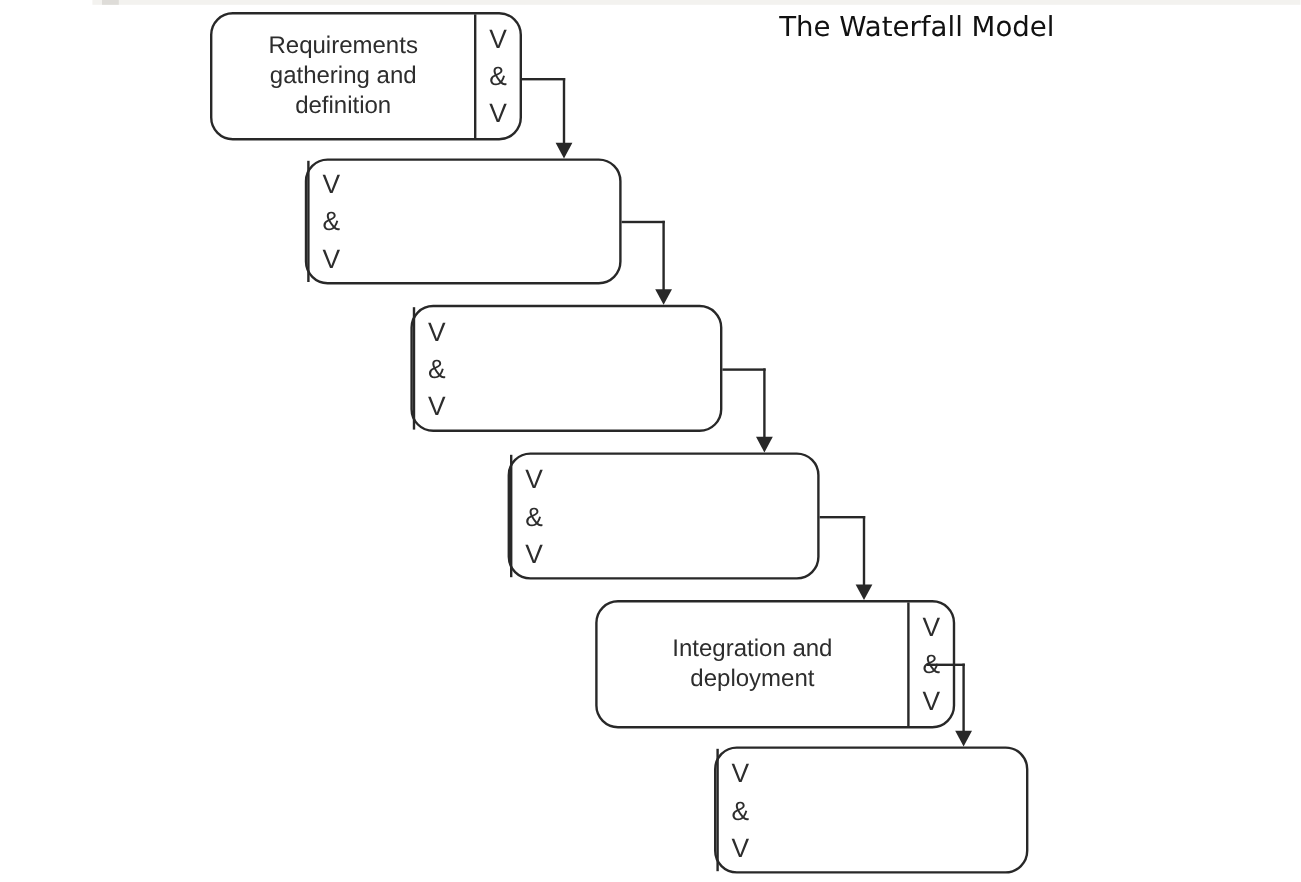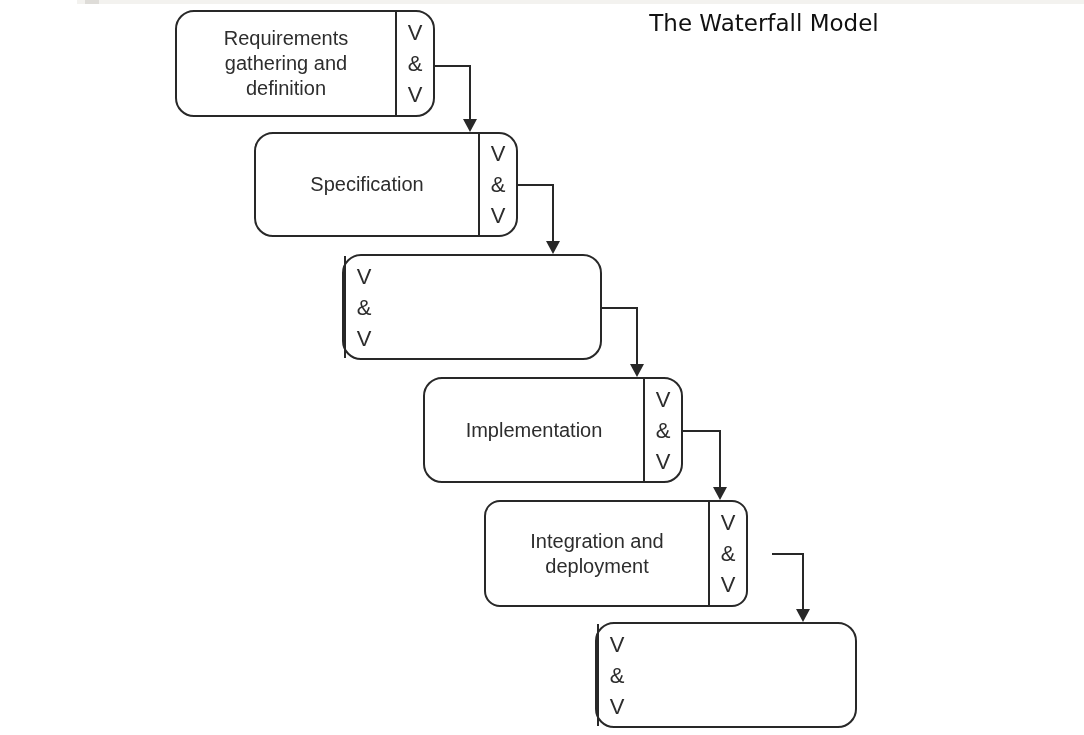--- a/index.html
+++ b/index.html
@@ -112,40 +112,38 @@
   <div class="stage" style="left:175px; top:10px; width:260px; height:107px;">
     <div class="stage-label">Requirements
 gathering and
 definition</div>
     <div class="stage-vv">V
 &amp;
 V</div>
   </div>
 
   <div class="stage" style="left:254px; top:132px; width:264px; height:105px;">
-    <div class="stage-label">Specification</div>
     <div class="stage-vv">V
 &amp;
 V</div>
   </div>
 
   <div class="stage" style="left:342px; top:254px; width:260px; height:106px;">
     <div class="stage-vv">V
 &amp;
 V</div>
   </div>
 
   <div class="stage" style="left:423px; top:377px; width:260px; height:106px;">
-    <div class="stage-label">Implementation</div>
     <div class="stage-vv">V
 &amp;
 V</div>
   </div>
 
-  <div class="stage" style="left:484px; top:500px; width:264px; height:107px;border-radius:16px;">
+  <div class="stage" style="left:496px; top:500px; width:300px; height:107px;">
     <div class="stage-label">Integration and
 deployment</div>
     <div class="stage-vv">V
 &amp;
 V</div>
   </div>
 
   <div class="stage" style="left:595px; top:622px; width:262px; height:106px;">
     <div class="stage-vv">V
 &amp;

